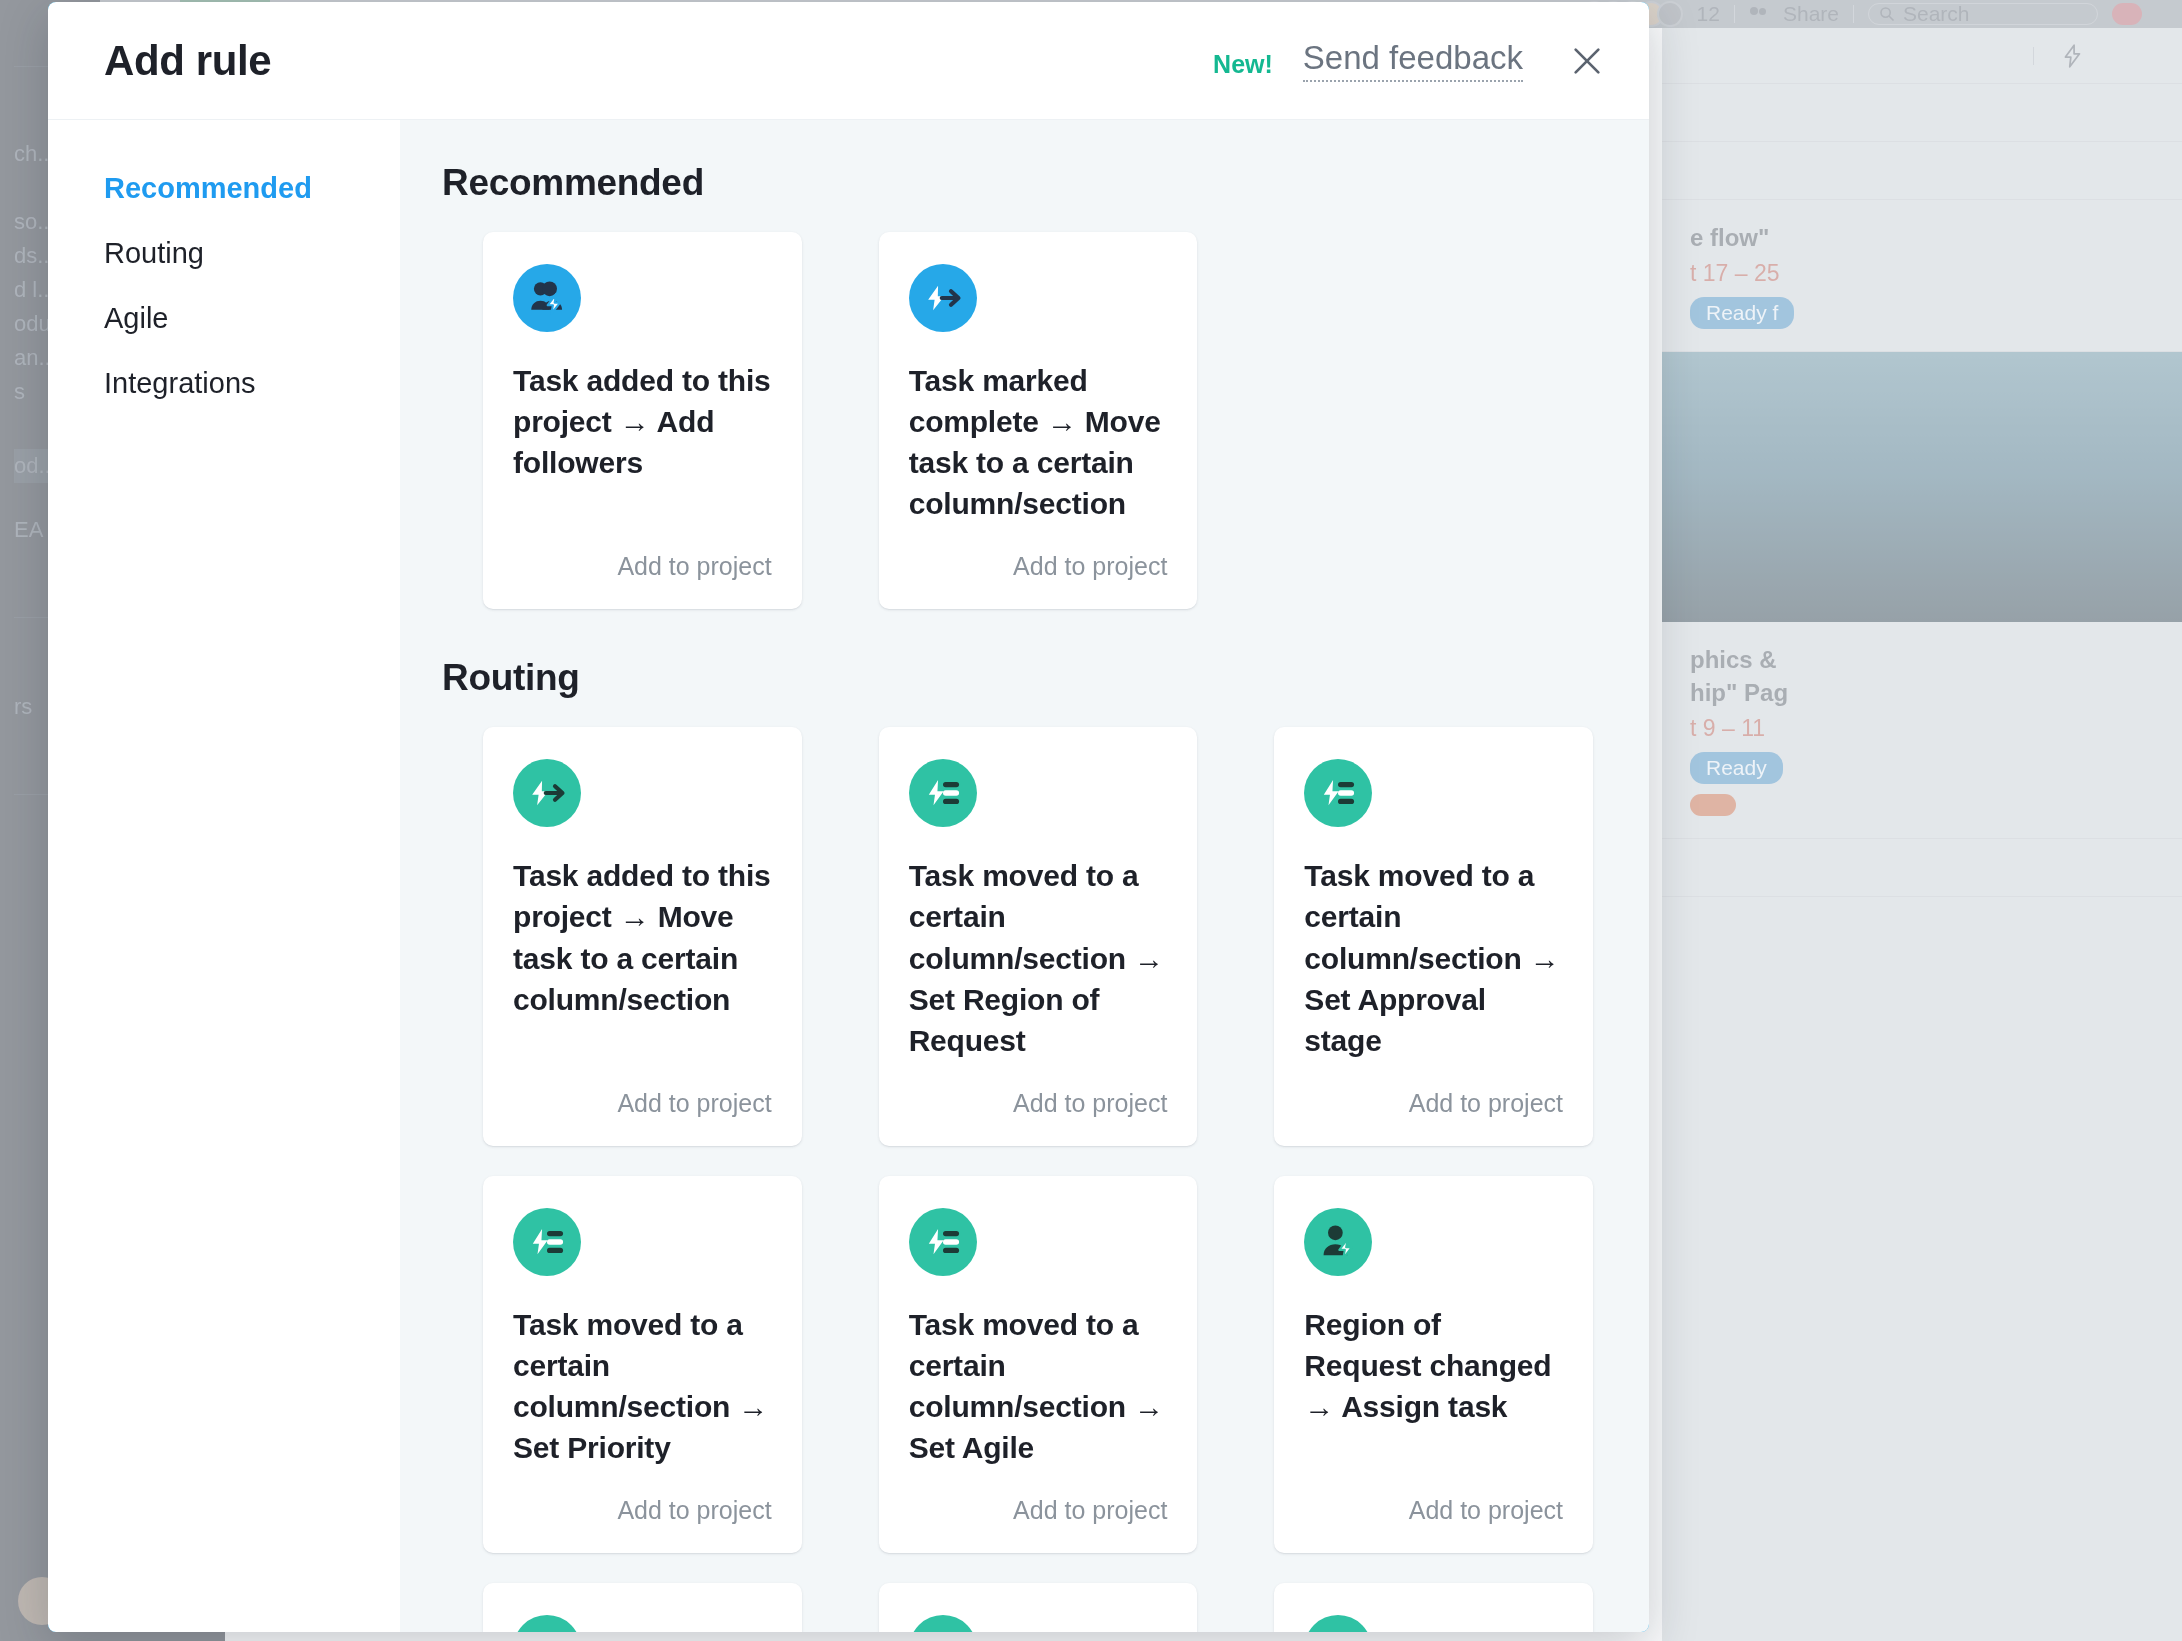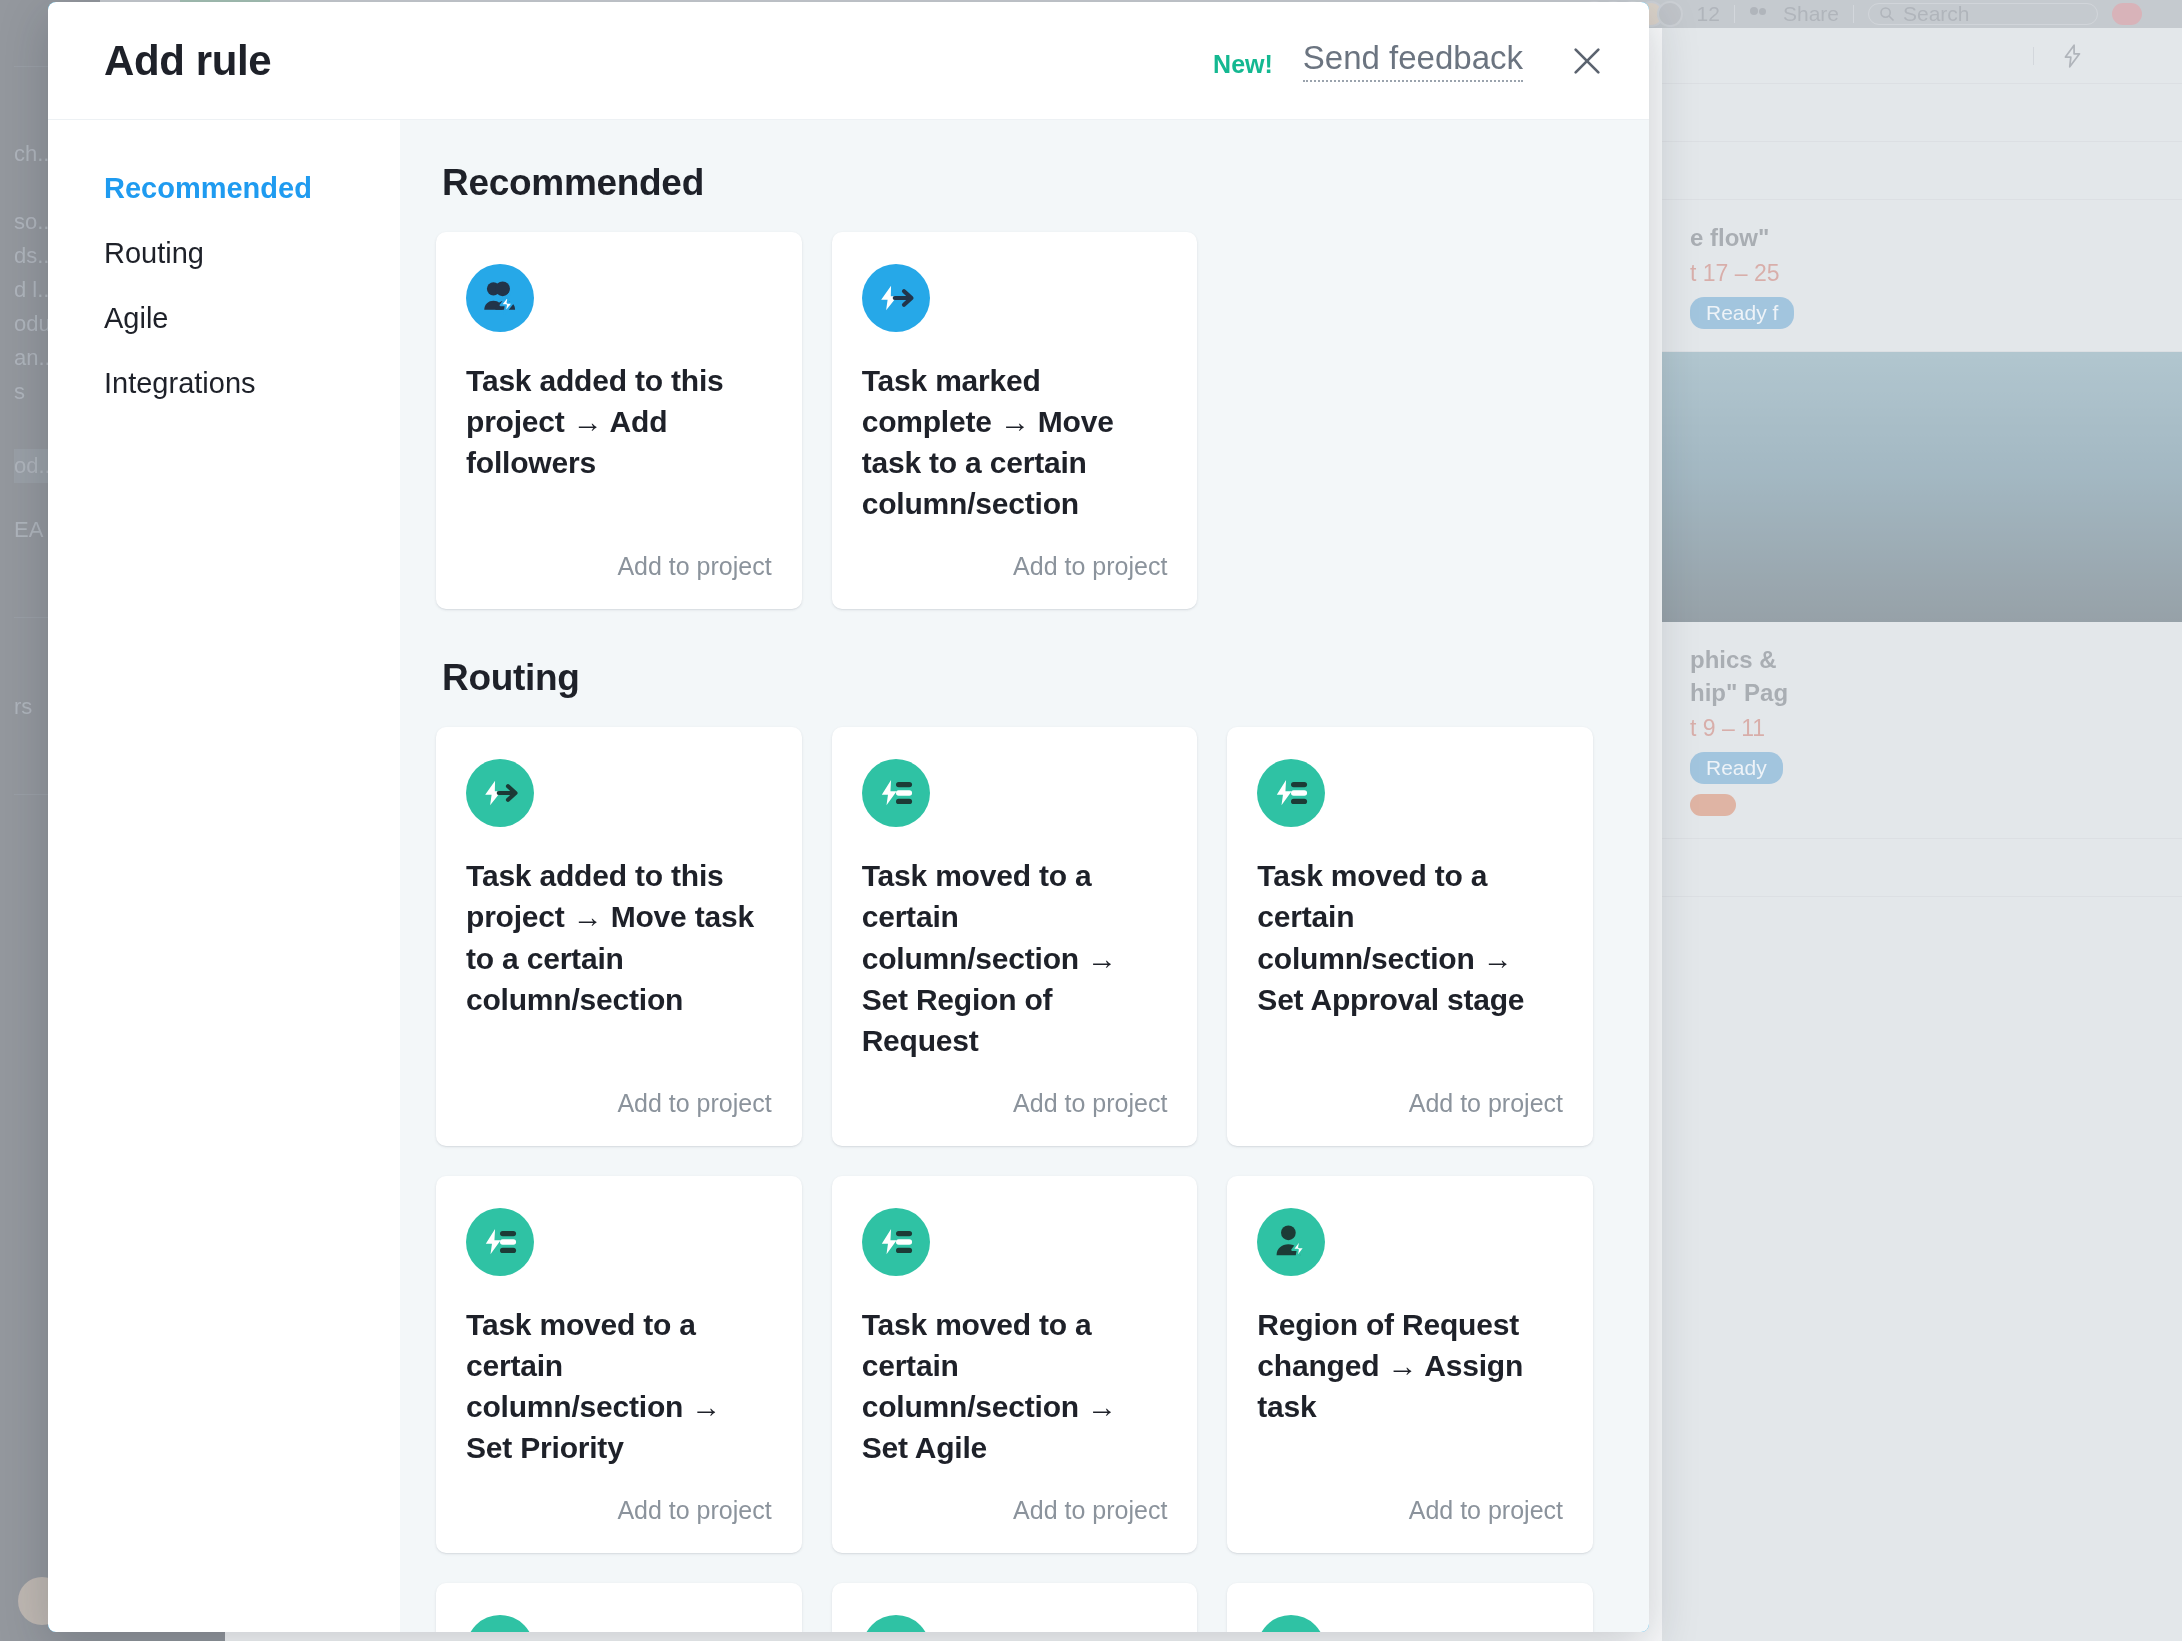--- a/index.html
+++ b/index.html
@@ -150,20 +150,21 @@
     display: grid; grid-template-columns: repeat(3, 1fr); gap: 30px;
   }
 
   .card {
     background: #fff; border-radius: 10px;
     box-shadow: 0 1px 3px rgba(30,40,55,0.10), 0 1px 1px rgba(30,40,55,0.05);
     padding: 32px 30px 28px 30px;
     min-height: 268px;
     display: flex; flex-direction: column;
     cursor: pointer;
+    margin-left: 47px;
   }
   .card-icon {
     width: 68px; height: 68px; border-radius: 50%;
     display: flex; align-items: center; justify-content: center;
     margin-bottom: 28px; flex: 0 0 auto;
   }
   .icon-blue { background: #26a8e8; }
   .icon-teal { background: #2fc2a4; }
   .card-title {
     font-size: 30px; font-weight: 700; color: #1e2129; line-height: 1.37;

